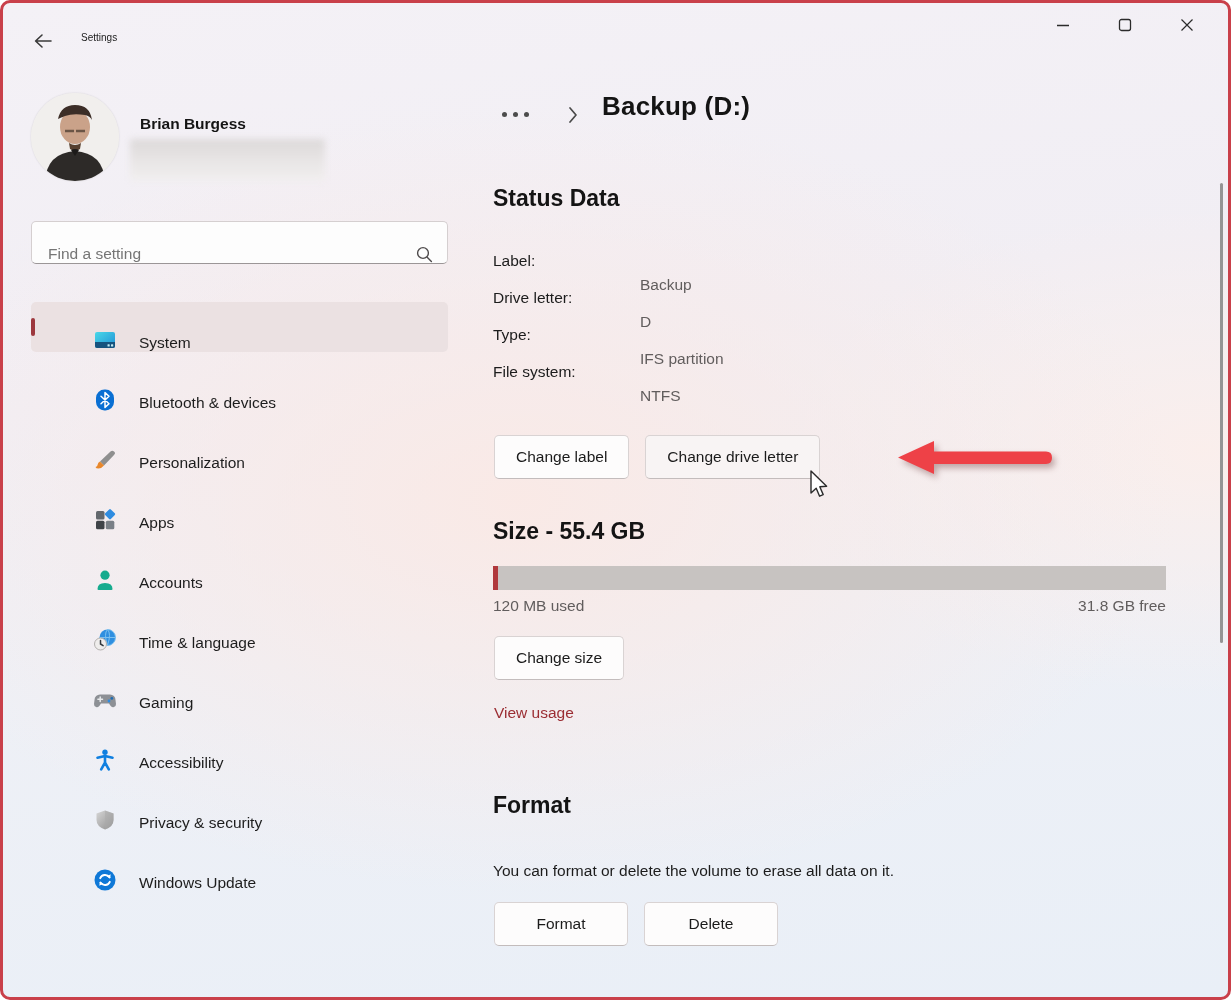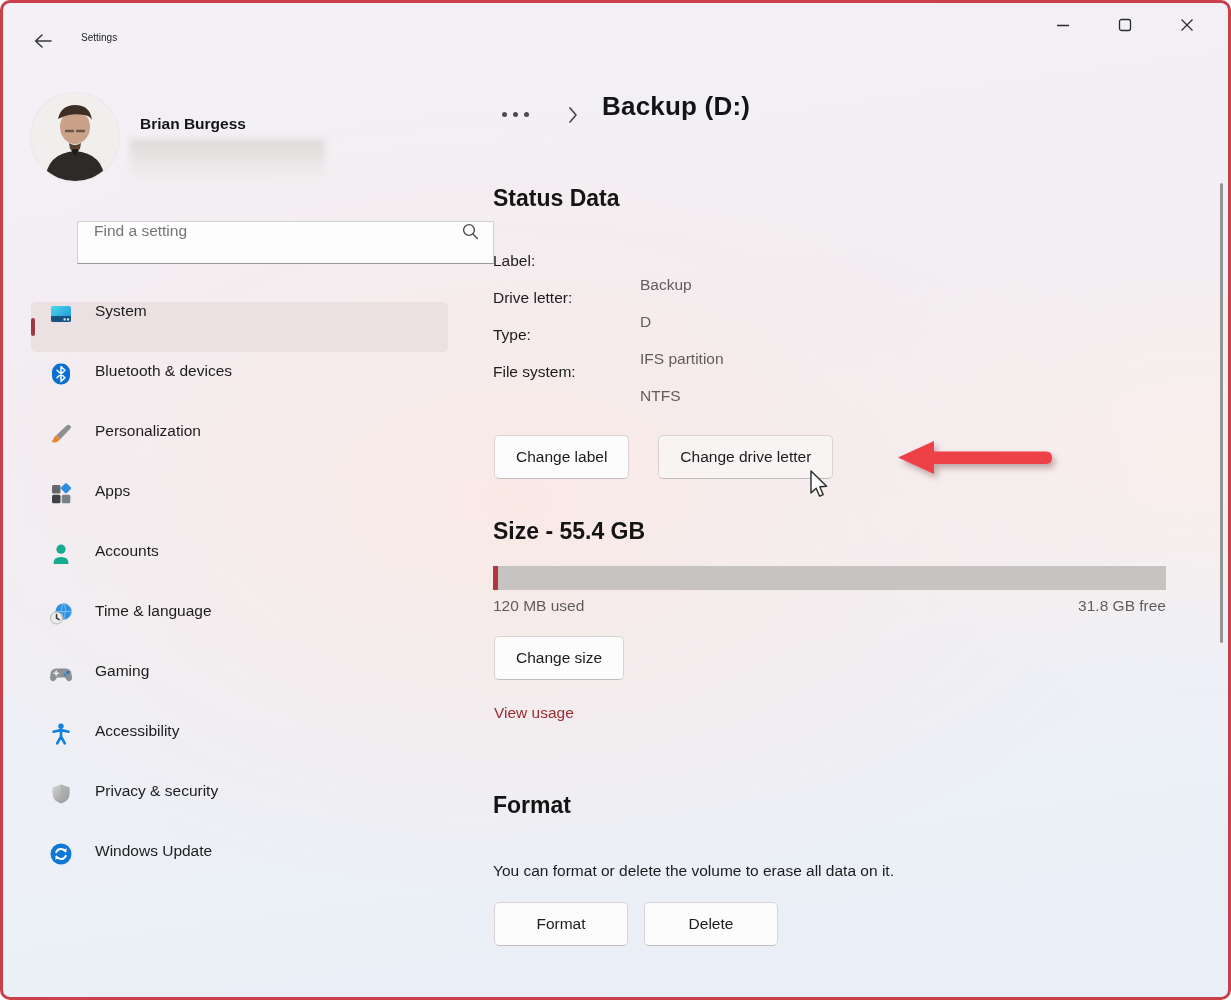--- a/index.html
+++ b/index.html
@@ -23,29 +23,29 @@
   .win-btn{ width:62px; height:44px; display:flex; align-items:center; justify-content:center; }
 
   
   .avatar{ position:absolute; left:28px; top:90px; width:88px; height:88px; border-radius:50%;
     overflow:hidden; background:#f3f1ef; box-shadow:0 0 2px rgba(0,0,0,.15);}
   .profile-name{ position:absolute; left:137px; top:112px; font-size:15.5px; font-weight:bold; color:#141414;}
   .profile-email-blur{ position:absolute; left:127px; top:136px; width:195px; height:42px; border-radius:3px;
     background:linear-gradient(180deg,#dcd9d9 0%,#e9e6e6 55%,#f1efef 100%); filter:blur(3px); }
 
   .search-box{ position:absolute; left:28px; top:218px; width:417px; height:43px;
-    background:#fdfdfd; border:1px solid #d5cfd0; border-bottom:1px solid #9b9697; border-radius:0;
-    display:flex; align-items:flex-start;margin-left:46px; }
+    background:#fdfdfd; border:1px solid #d5cfd0; border-bottom:1px solid #9b9697; border-radius:5px;
+    display:flex; align-items:flex-end; }
   .search-box input{ flex:1; border:none; outline:none; background:transparent;
     font-family:inherit; font-size:15.5px; color:#585455; padding:0 10px 0 16px; }
   .search-icon{ margin-right:14px; display:flex; }
 
   .nav{ position:absolute; left:28px; top:299px; width:417px; }
   .nav-item{ position:relative; height:50px; margin-bottom:10px; border-radius:5px;
-    display:flex; align-items:flex-start; cursor:pointer; }
+    display:flex; align-items:flex-end; cursor:pointer;padding-left:44px; }
   .nav-item.selected{ background:#ebe1e2; }
   .nav-item.selected::before{ content:""; position:absolute; left:0; top:16px; width:4px; height:18px;
     border-radius:2px; background:#9d383e; }
   .nav-icon{ width:24px; height:24px; margin-left:18px; display:flex; }
   .nav-label{ margin-left:22px; font-size:15.5px; color:#1d1d1d; }
 
   
   .breadcrumb-ellipsis{ position:absolute; left:495px; top:105px; display:flex; gap:6px; cursor:pointer; padding:4px;}
   .breadcrumb-ellipsis i{ width:5px; height:5px; border-radius:50%; background:#4c4c4c; display:block;}
   .breadcrumb-chevron{ position:absolute; left:561px; top:99px; }
@@ -56,21 +56,21 @@
 
   .vrows{ position:absolute; left:490px; top:249px; }
   .vrow{ display:flex; height:37px; align-items:flex-start; font-size:15.5px; }
   .vrow .k{ width:147px; color:#1c1c1c; }
   .vrow .v{ color:#615d5d;margin-top:24px; }
 
   .btn{ display:inline-flex; align-items:center; justify-content:center; height:44px;
     background:#fdfcfc; border:1px solid #d9d3d3; border-bottom-color:#c3bcbc; border-radius:5px;
     font-family:inherit; font-size:15.5px; color:#1b1b1b; padding:0 21px; cursor:pointer; }
   .btn.tinted{ background:#f8f4f4; }
-  .row-vbuttons{ position:absolute; left:491px; top:432px; display:flex; gap:29px; }
+  .row-vbuttons{ position:absolute; left:491px; top:432px; display:flex; gap:16px; }
   .btn-change-size{ position:absolute; left:491px; top:633px; }
   .row-fbuttons{ position:absolute; left:491px; top:899px; display:flex; gap:16px; }
   .row-fbuttons .btn{ width:134px; }
 
   .annot-arrow{ position:absolute; left:893px; top:436px; filter:drop-shadow(3px 4px 3px rgba(90,30,30,.35)); }
   .cursor{ position:absolute; left:803px; top:466px; }
 
   .size-bar{ position:absolute; left:490px; top:563px; width:673px; height:24px; background:#c7c3c1; display:flex; }
   .size-bar .used{ height:100%; background:#b0383c; }
   .size-labels{ position:absolute; left:490px; top:594px; width:673px; display:flex; justify-content:space-between;

